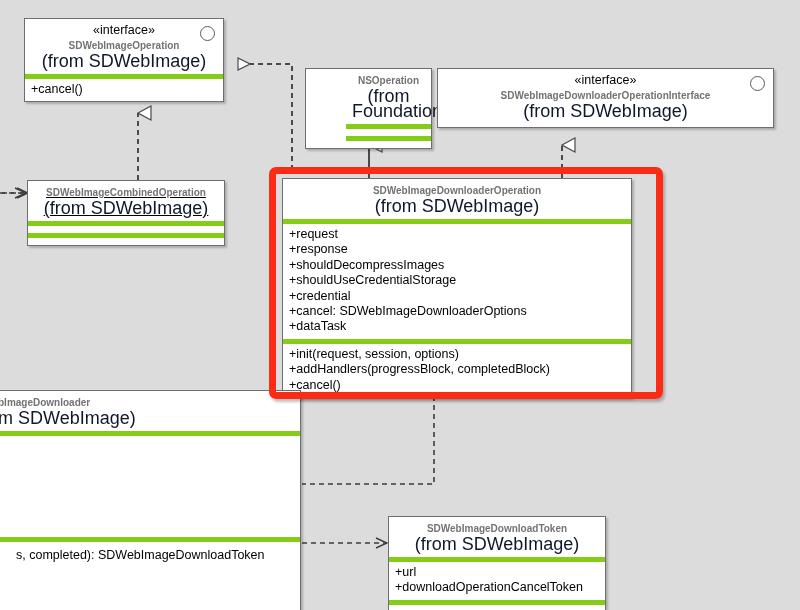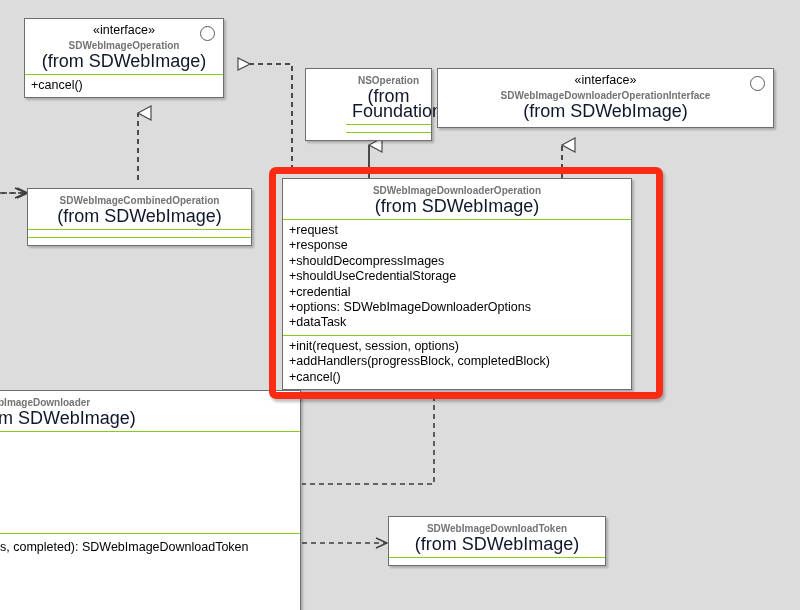--- a/index.html
+++ b/index.html
@@ -45,21 +45,21 @@
     color: #737373;
     line-height: 16px;
     white-space: nowrap;
   }
   .cls-from {
     font-size: 18px;
     color: #0f172a;
     line-height: 15px;
   }
   .compartment {
-    border-top: 1px solid #84cc16;
+    border-top: 5px solid #84cc16;
     padding: 3px 6px 4px 6px;
   }
   .compartment.empty-thin {
     height: 7px;
     padding: 0;
   }
   .member {
     font-size: 12.5px;
     line-height: 15.4px;
     color: #000;
@@ -179,65 +179,69 @@
 
   <div class="uml-box" style="left:437px; top:68px; width:337px;">
     <div class="uml-header" style="padding-bottom:8px;">
       <div class="lollipop"></div>
       <div class="stereotype">«interface»</div>
       <div class="cls-name">SDWebImageDownloaderOperationInterface</div>
       <div class="cls-from">(from SDWebImage)</div>
     </div>
   </div>
 
-  <div class="uml-box" style="left:27px; top:188px; width:225px;">
+  <div class="uml-box" style="left:27px; top:180px; width:198px;text-decoration:underline;">
     <div class="uml-header">
       <div class="cls-name">SDWebImageCombinedOperation</div>
       <div class="cls-from">(from SDWebImage)</div>
     </div>
     <div class="compartment empty-thin"></div>
     <div class="compartment empty-thin"></div>
   </div>
 
   <div class="uml-box" style="left:282px; top:178px; width:350px;">
     <div class="uml-header">
       <div class="cls-name">SDWebImageDownloaderOperation</div>
       <div class="cls-from">(from SDWebImage)</div>
     </div>
     <div class="compartment">
       <div class="member">+request</div>
       <div class="member">+response</div>
       <div class="member">+shouldDecompressImages</div>
       <div class="member">+shouldUseCredentialStorage</div>
       <div class="member">+credential</div>
-      <div class="member">+options: SDWebImageDownloaderOptions</div>
+      <div class="member">+cancel: SDWebImageDownloaderOptions</div>
       <div class="member">+dataTask</div>
     </div>
     <div class="compartment">
       <div class="member">+init(request, session, options)</div>
       <div class="member">+addHandlers(progressBlock, completedBlock)</div>
       <div class="member">+cancel()</div>
     </div>
   </div>
 
   <div class="uml-box clipped-left" style="left:-6px; top:390px; width:307px; height:230px;">
     <div class="uml-header" style="text-align:left; padding-left:4px;">
       <div class="cls-name">bImageDownloader</div>
       <div class="cls-from">m SDWebImage)</div>
     </div>
     <div class="compartment" style="height:94px;"></div>
     <div class="compartment" style="padding-top:6px;">
-      <div class="member" style="padding-left:-2px;">s, completed): SDWebImageDownloadToken</div>
+      <div class="member" style="padding-left:-2px;margin-left:16px;">s, completed): SDWebImageDownloadToken</div>
     </div>
   </div>
 
   <div class="uml-box" style="left:388px; top:516px; width:218px;">
     <div class="uml-header">
       <div class="cls-name">SDWebImageDownloadToken</div>
       <div class="cls-from">(from SDWebImage)</div>
+    </div>
+    <div class="compartment">
+      <div class="member">+url</div>
+      <div class="member">+downloadOperationCancelToken</div>
     </div>
     <div class="compartment empty-thin"></div>
   </div>
 
   <svg class="links links-top" viewBox="0 0 800 610" xmlns="http://www.w3.org/2000/svg">
     <defs>
       <marker id="open-arrow-right2" markerWidth="13" markerHeight="12" refX="12" refY="6" orient="auto" markerUnits="userSpaceOnUse">
         <path d="M1,1 L12,6 L1,11" fill="none" stroke="#3c3c3c" stroke-width="1.4"></path>
       </marker>
     </defs>

